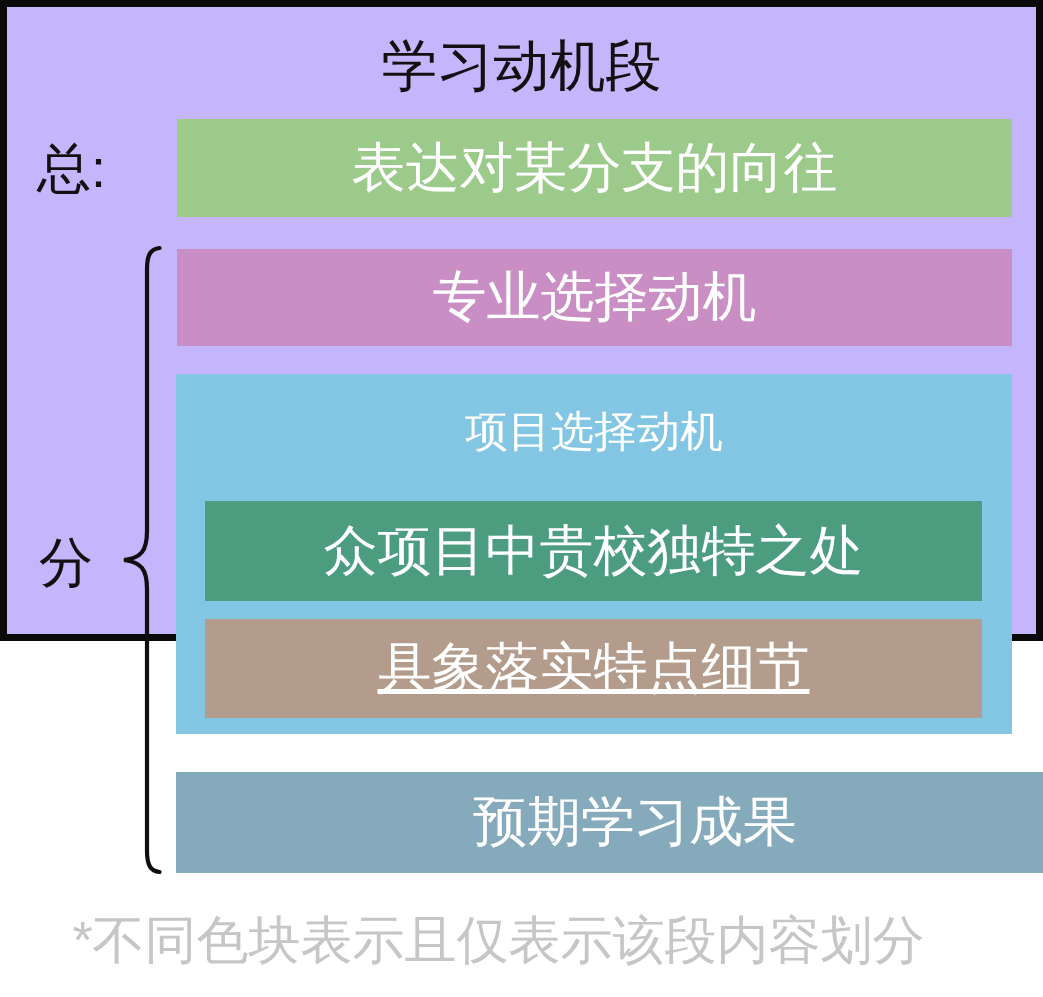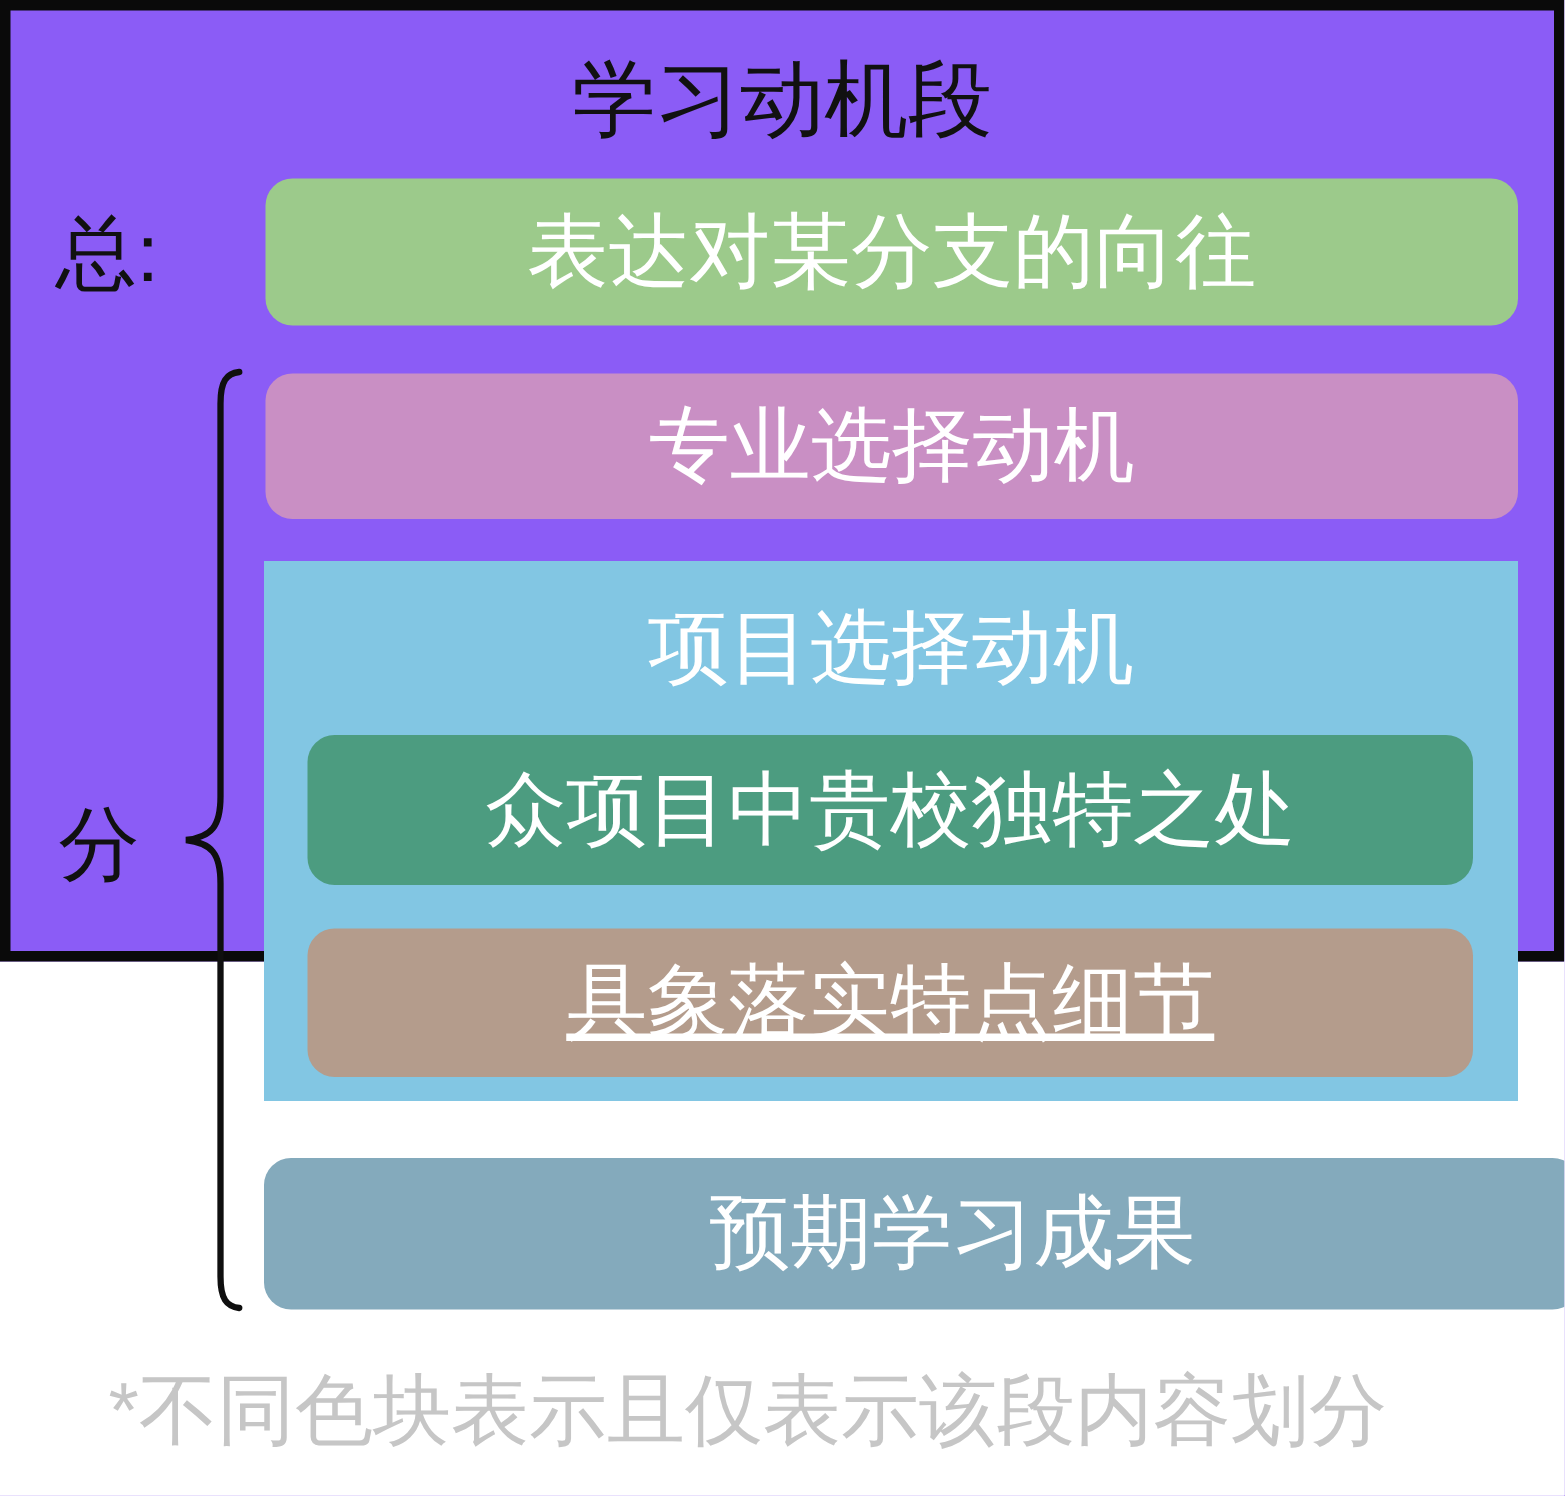--- a/index.html
+++ b/index.html
@@ -9,21 +9,21 @@
     overflow:hidden;
     background:#ffffff;
     font-family:"Liberation Sans", sans-serif;
   }
   .board{
     position:absolute;
     left:0;top:0;
     width:1043px;height:641px;
     box-sizing:border-box;
     border:7px solid #0a0a0a;
-    background:#8b5cf6;
+    background:#c4b5fd;
   }
   .diagram-title{
     position:absolute;
     left:0;right:0;top:22px;
     text-align:center;
     font-size:56px;
     color:#111111;
     white-space:nowrap;
   }
   .side-label{
@@ -36,32 +36,31 @@
   .label-detail{left:32px;top:520px;}
   .bar{
     position:absolute;
     color:#ffffff;
     font-size:54px;
     text-align:center;
     white-space:nowrap;
     display:flex;
     align-items:center;
     justify-content:center;
-    border-radius:18px;
   }
   .bar-overall{left:170px;top:112px;width:835px;height:98px;}
   .bar-major{left:170px;top:242px;width:835px;height:97px;font-family:Liberation Serif, serif;}
   .group{
     position:absolute;
     left:169px;top:367px;width:836px;height:360px;
   }
   .group-title{
     position:absolute;
     left:0;top:0;width:100%;height:116px;
-    color:#ffffff;font-size:54px;
+    color:#ffffff;font-size:43px;
     display:flex;align-items:center;justify-content:center;
     white-space:nowrap;
     border-radius:29px;
   }
   .bar-unique{left:29px;top:116px;width:777px;height:100px;}
   .bar-details{left:29px;top:245px;width:777px;height:99px;}
   .bar-outcome{left:169px;top:765px;width:836px;height:101px;padding-left:41px;}
   .brace{
     position:absolute;
     left:110px;top:235px;
@@ -99,21 +98,21 @@
                L 140 844
                C 140 859 144 864 152.5 865" fill="none" stroke="#0f0f0f" stroke-width="4.2" stroke-linecap="round"></path>
     </svg>
 
     <div class="side-label label-detail">分</div>
 
     <div class="bar bar-major" style="background-color: rgb(201, 143, 196);">专业选择动机</div>
 
     <div class="group" style="background-color: rgb(130, 198, 227);">
       <div class="group-title">项目选择动机</div>
-      <div class="bar bar-unique" style="background-color: rgb(76, 156, 128);">众项目中贵校独特之处</div>
+      <div class="bar bar-unique" style="background-color: rgb(76, 156, 128); margin-top: 11px;">众项目中贵校独特之处</div>
       <div class="bar bar-details" style="background-color: rgb(180, 156, 140); text-decoration: underline;">具象落实特点细节</div>
     </div>
 
     <div class="bar bar-outcome" style="background-color: rgb(132, 170, 188);">预期学习成果</div>
 
   </div>
 
   <div class="footnote">*不同色块表示且仅表示该段内容划分</div>
 
 </div>

